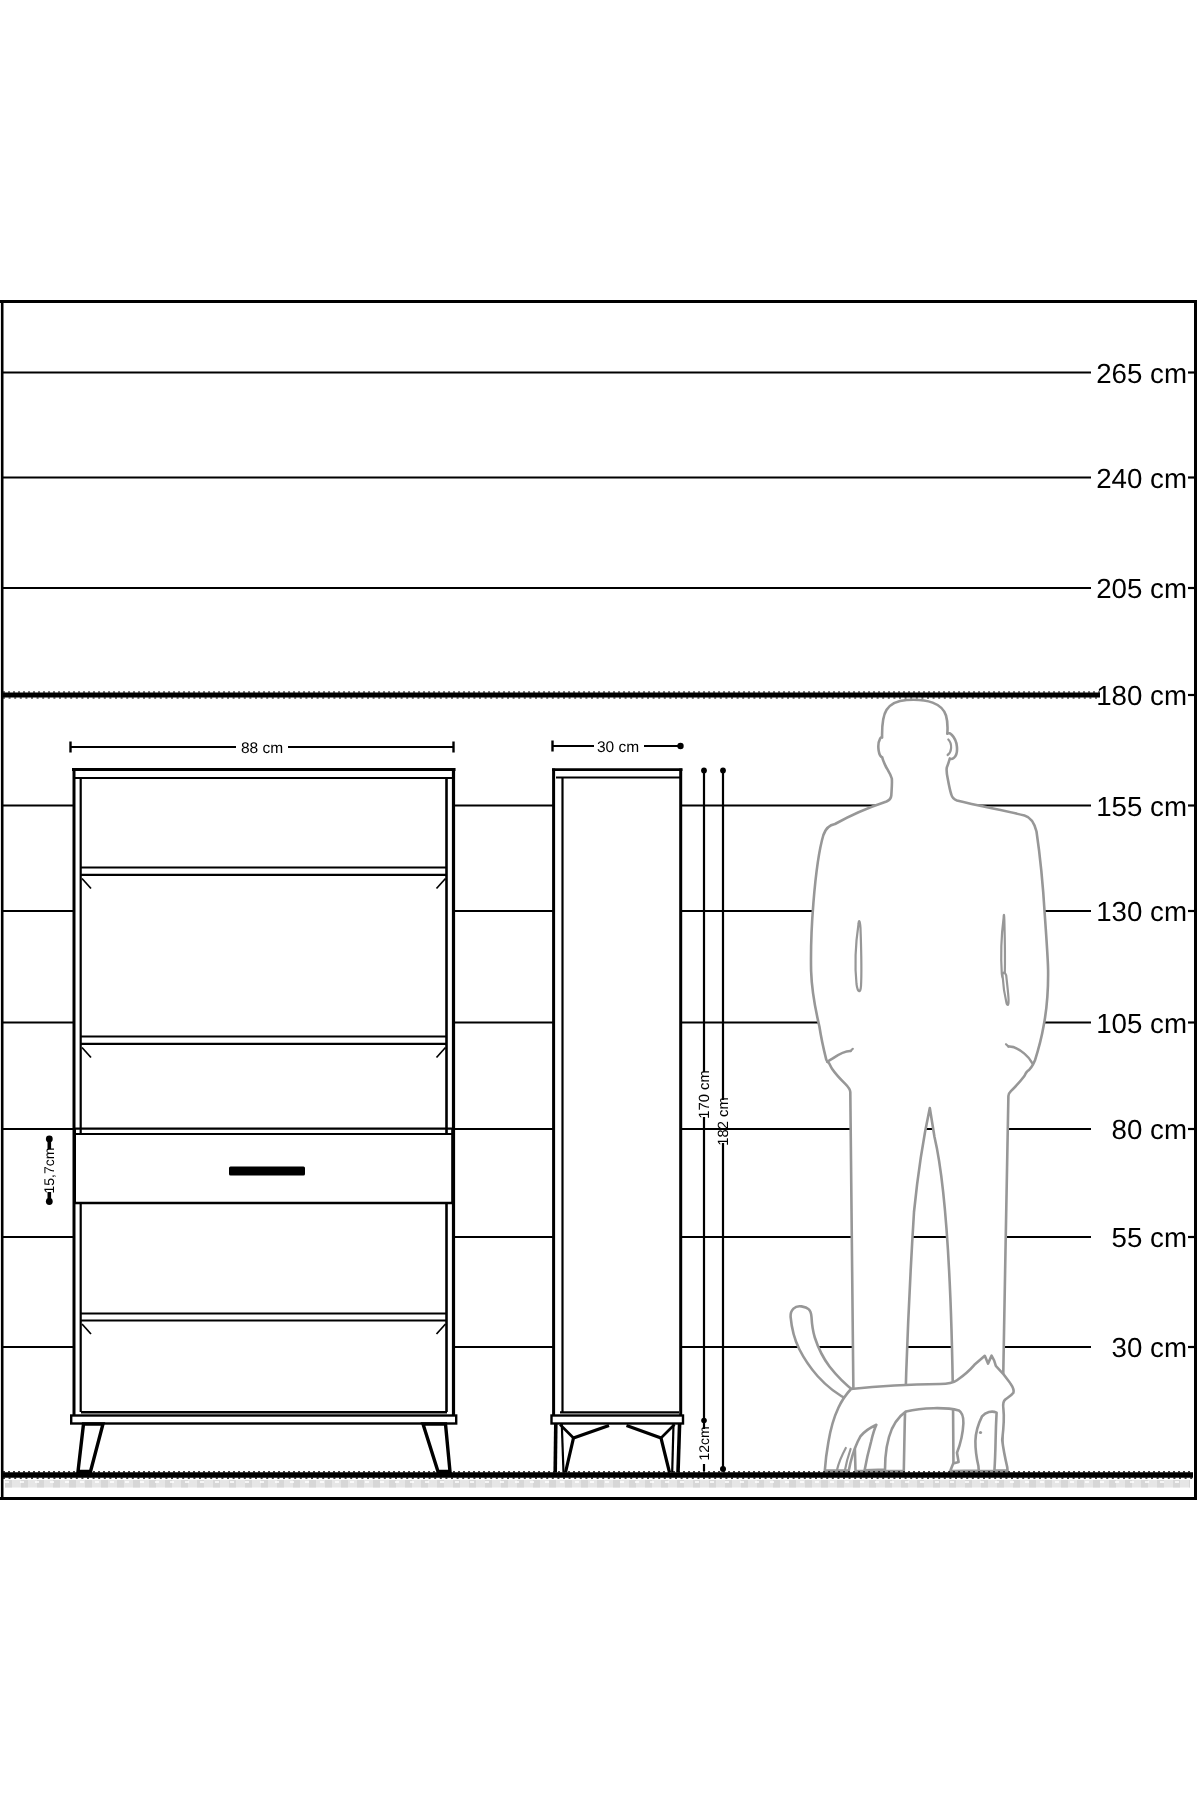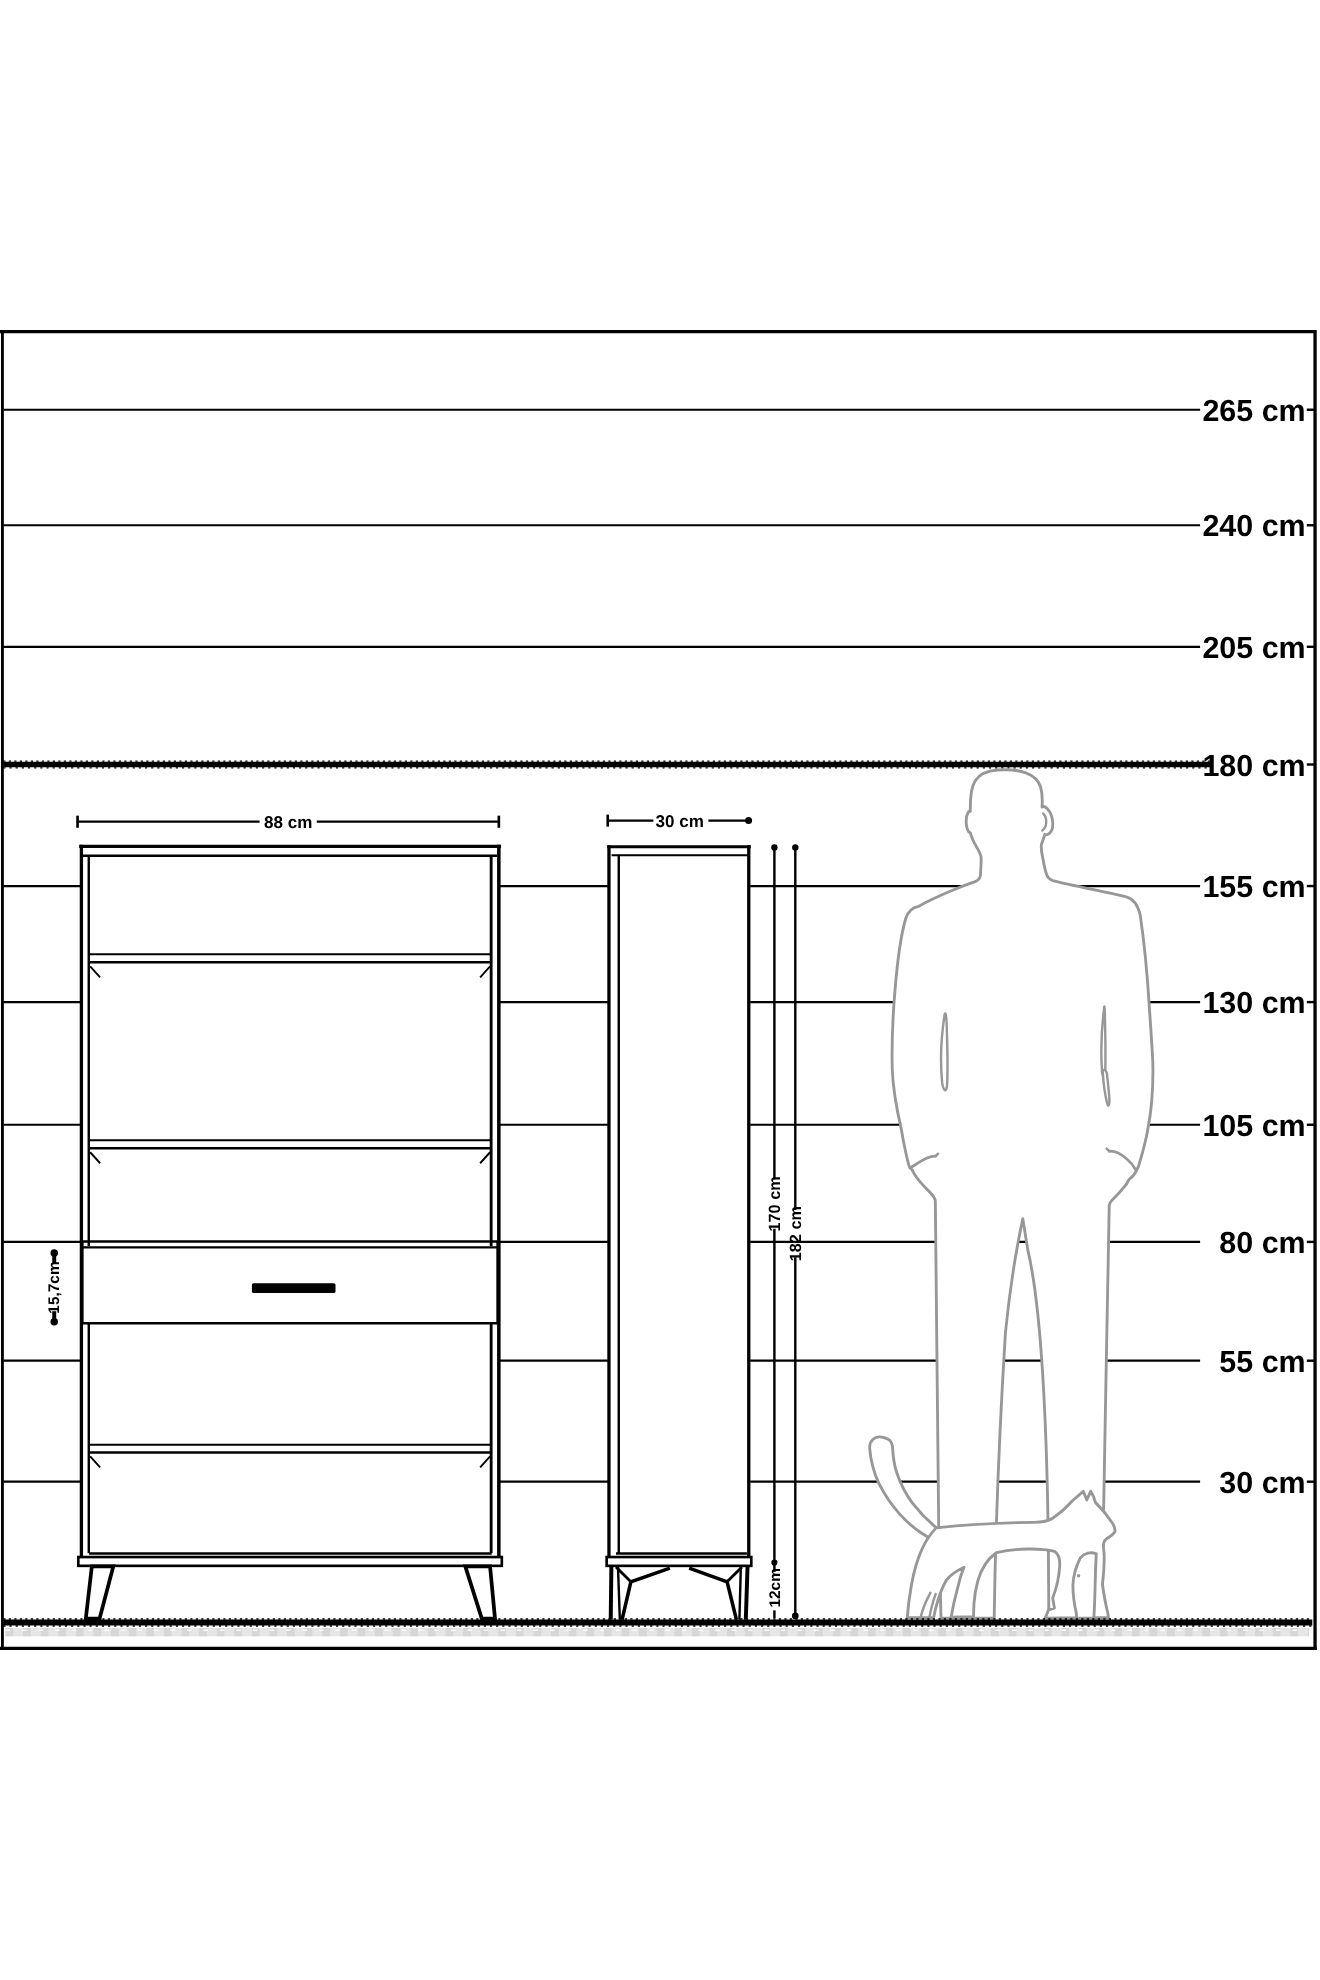--- a/index.html
+++ b/index.html
@@ -1,21 +1,21 @@
 <!DOCTYPE html>
 <html><head>
 <meta charset="utf-8">
 <style>
   html,body{margin:0;padding:0;background:#ffffff;}
   svg{display:block;}
   text{font-family:"Liberation Sans",sans-serif;fill:#000;text-rendering:geometricPrecision;-webkit-font-smoothing:antialiased;}
 </style>
 </head>
 <body>
-<div style="filter:grayscale(1);width:1200px;height:1800px;font-weight:bold;">
+<div style="filter:grayscale(1);width:1200px;height:1800px;">
 <svg width="1200" height="1800" viewBox="0 0 1200 1800">
 
   <rect x="0" y="0" width="1200" height="1800" fill="#ffffff"></rect>
 
   <g stroke="#000" fill="none">
 
     <line x1="0" y1="301.5" x2="1196.5" y2="301.5" stroke-width="3"></line>
 
     <line x1="2.2" y1="300" x2="2.2" y2="1500" stroke-width="2.6"></line>
 

